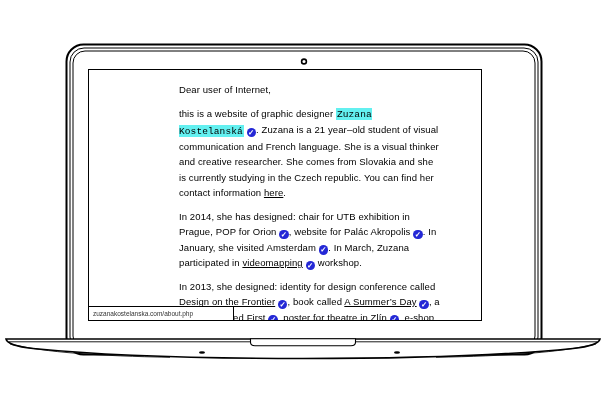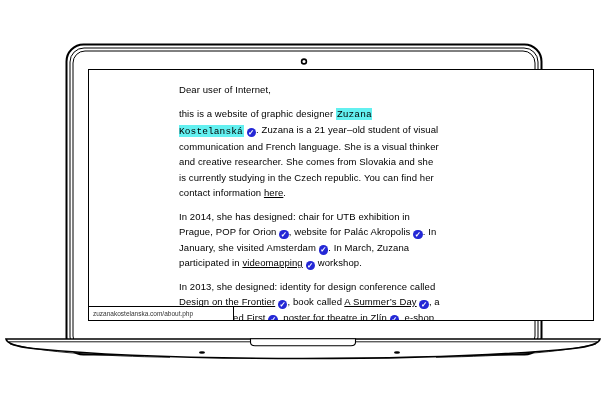--- a/index.html
+++ b/index.html
@@ -1,19 +1,19 @@
 <!DOCTYPE html>
 <html><head>
 <meta charset="utf-8">
 <style>
   html,body{margin:0;padding:0;background:#fff;}
   .stage{position:relative;width:606px;height:406px;background:#fff;overflow:hidden;
          font-family:"Liberation Sans",sans-serif;}
   .frame-svg{position:absolute;left:0;top:0;z-index:1;}
-  .display{position:absolute;left:88px;top:69px;width:506px;height:252px;
+  .display{position:absolute;left:88px;top:69px;width:394px;height:252px;
            box-sizing:border-box;border:1.5px solid #000;background:#fff;
            overflow:hidden;z-index:2;}
   .page-text{position:absolute;left:90px;top:12px;width:263px;
              font-size:9.5px;line-height:15.5px;color:#000;letter-spacing:0.1px;}
   .page-text p{margin:0 0 8px 0;}
   .page-text a{color:#000;text-decoration:underline;margin-top:24px;}
   .page-text mark{color:#000;padding:0.5px 1px;font-family:Liberation Mono, monospace;}
   .badge{display:inline-block;width:9.5px;height:9.5px;border-radius:50%;
          color:#fff;font-size:7.5px;line-height:9.5px;text-align:center;
          font-weight:bold;vertical-align:-1.5px;}

